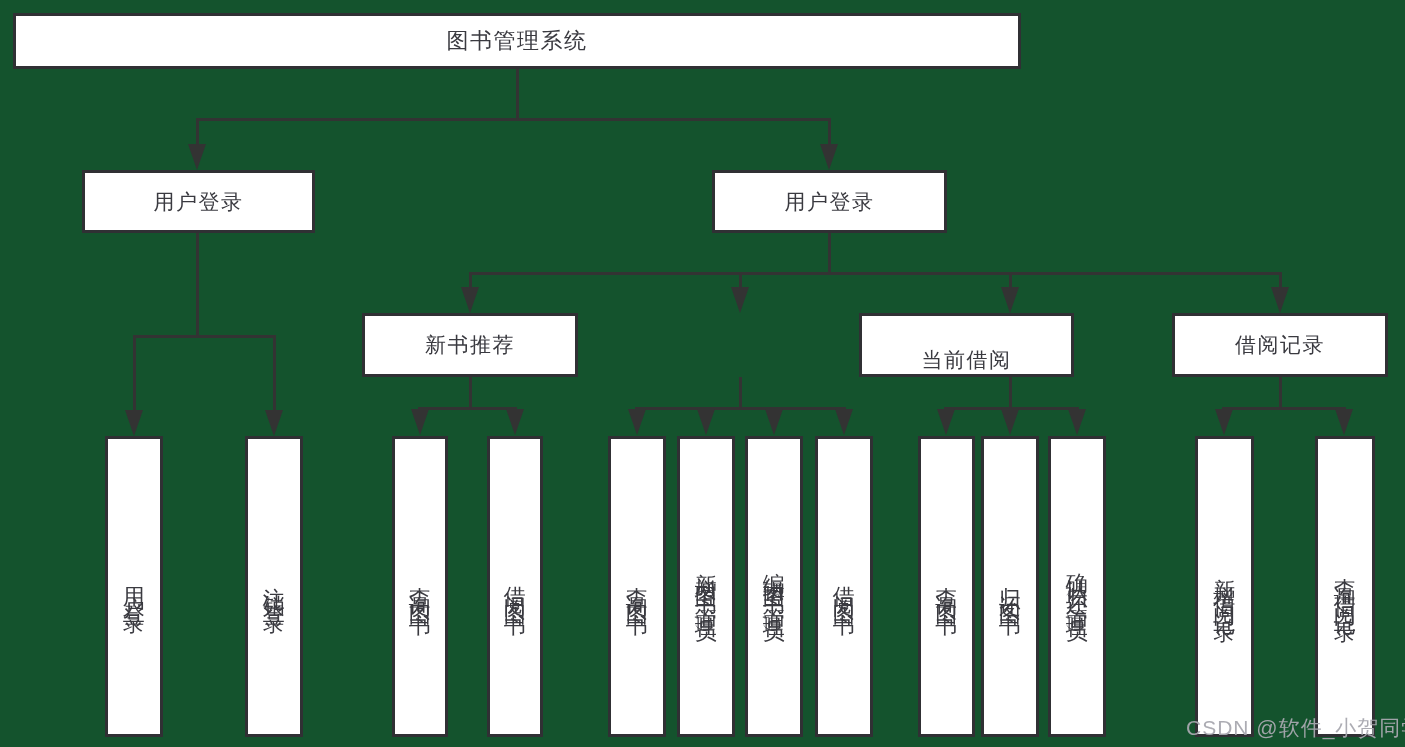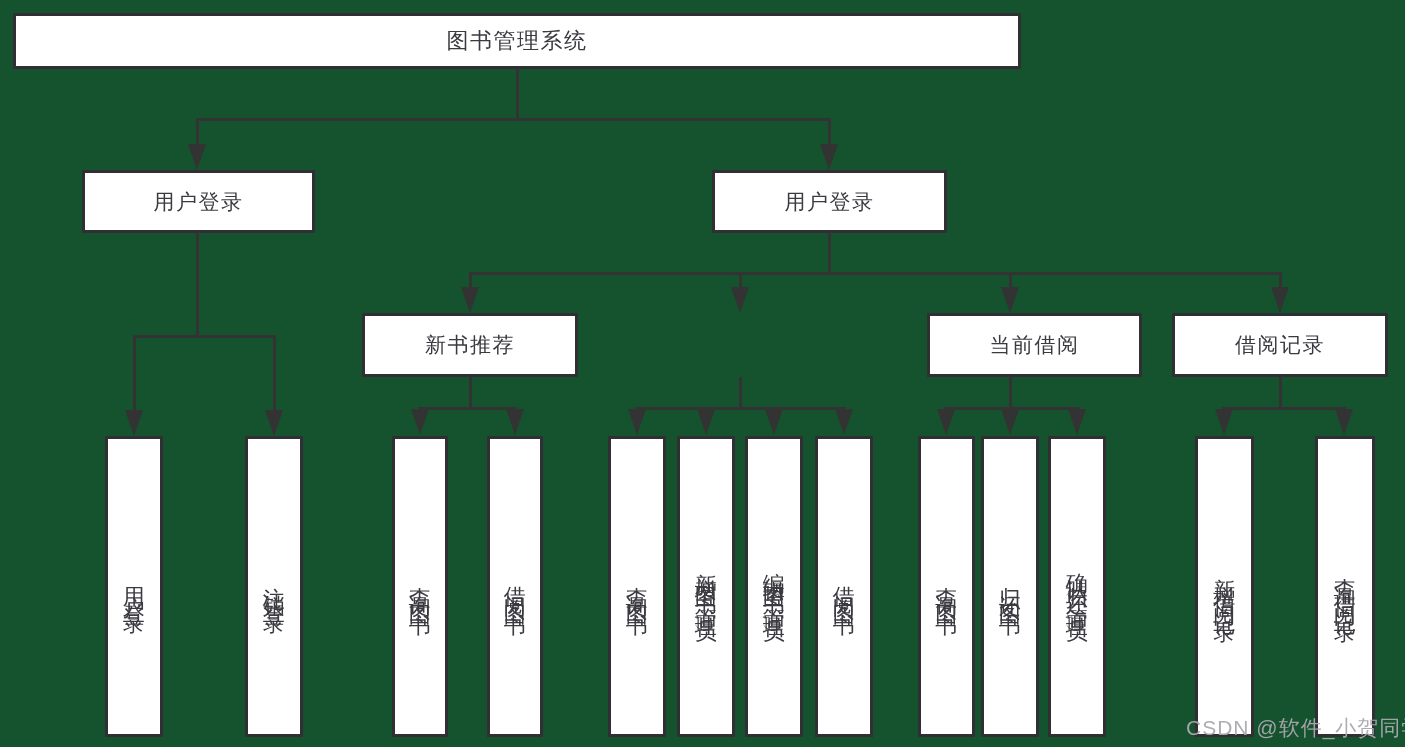--- a/index.html
+++ b/index.html
@@ -88,21 +88,21 @@
   <i class="vl" style="left:739px;top:274px;height:15px;"></i>
   <i class="ar" style="left:731px;top:287px;"></i>
   <i class="vl" style="left:1009px;top:274px;height:15px;"></i>
   <i class="ar" style="left:1001px;top:287px;"></i>
   <i class="vl" style="left:1279px;top:274px;height:15px;"></i>
   <i class="ar" style="left:1271px;top:287px;"></i>
 
   <div class="box" style="left:362px;top:313px;width:216px;height:64px;">
     <span class="h-label">新书推荐</span>
   </div>
-  <div class="box" style="left:927px;top:313px;width:215px;height:64px;">
+  <div class="box" style="left:859px;top:313px;width:215px;height:64px;align-items:flex-end;">
     <span class="h-label">当前借阅</span>
   </div>
   <div class="box" style="left:1172px;top:313px;width:216px;height:64px;">
     <span class="h-label">借阅记录</span>
   </div>
 
   <i class="vl" style="left:469px;top:377px;height:33px;"></i>
   <i class="vl" style="left:739px;top:377px;height:33px;"></i>
   <i class="vl" style="left:1009px;top:377px;height:33px;"></i>
   <i class="vl" style="left:1279px;top:377px;height:33px;"></i>

